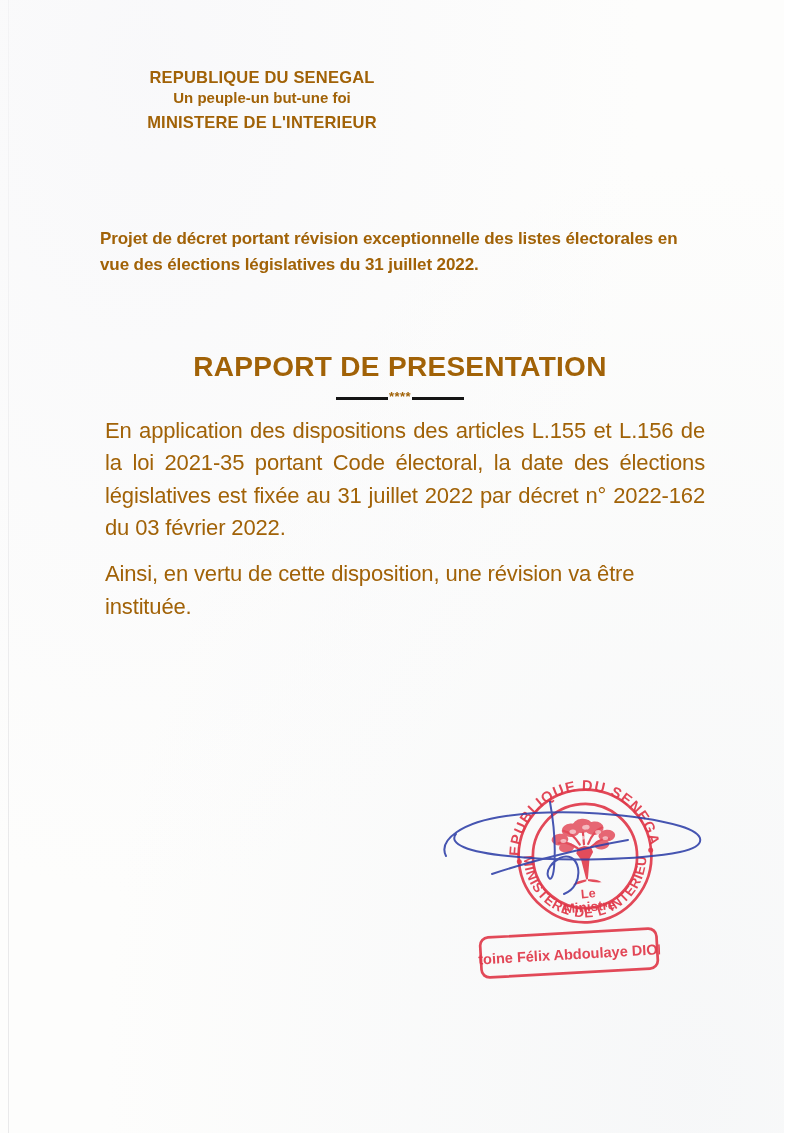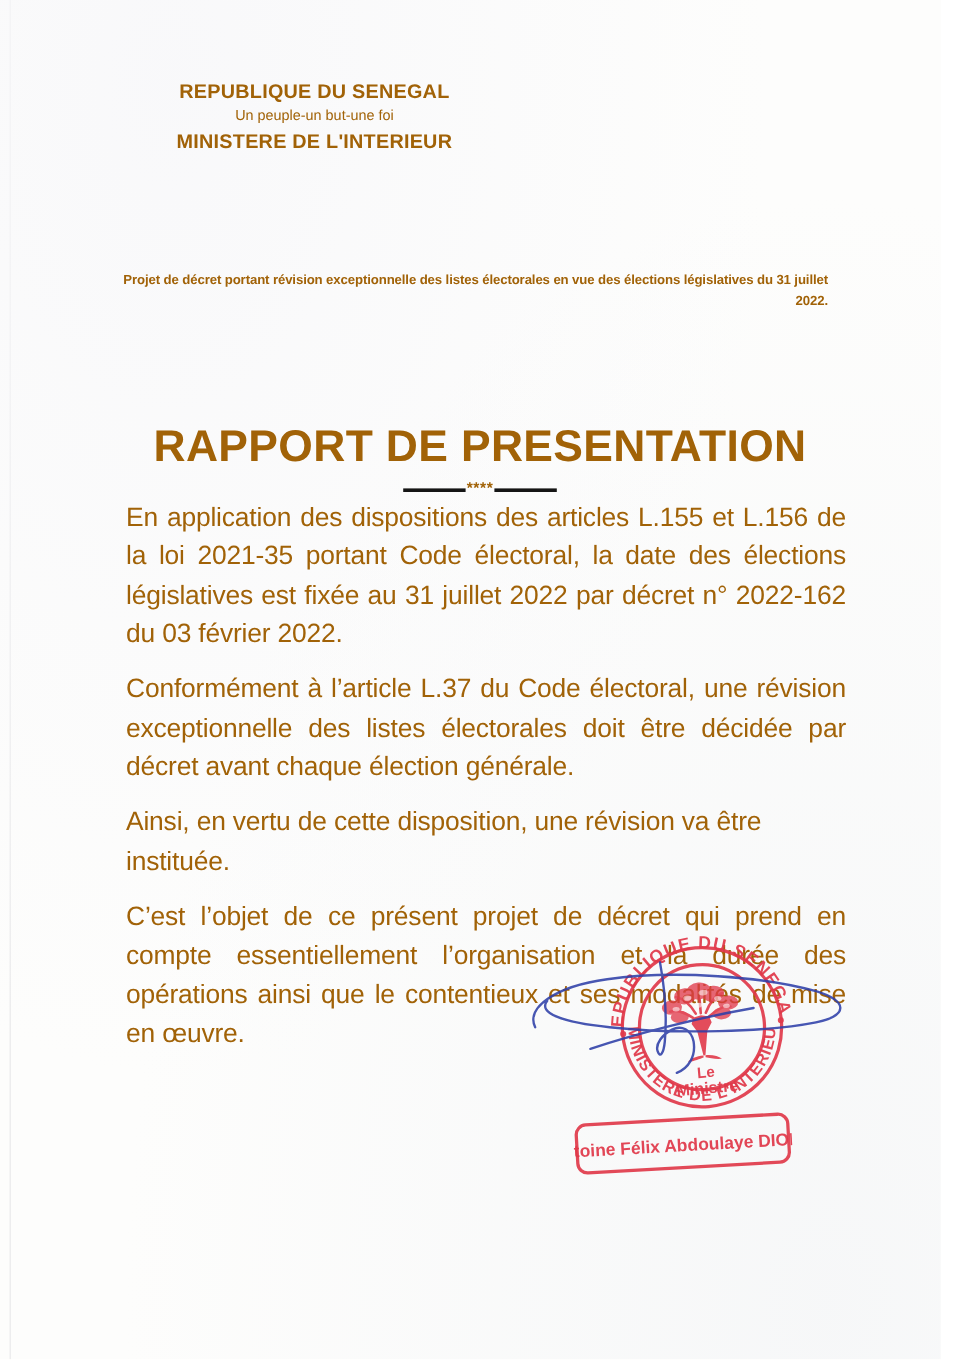--- a/index.html
+++ b/index.html
@@ -43,22 +43,22 @@
     text-align: center;
   }
   .lh-country {
     font-size: 16.5px;
     font-weight: 700;
     letter-spacing: 0.2px;
     line-height: 1.18;
     white-space: nowrap;
   }
   .lh-motto {
-    font-size: 12px;
-    font-weight: 400;
+    font-size: 15px;
+    font-weight: 700;
     line-height: 1.35;
     margin-top: 1px;
   }
   .lh-oOo {
     font-size: 10.5px;
     font-weight: 700;
     letter-spacing: -0.2px;
     line-height: 1.2;
     margin-top: 0px;
   }
@@ -70,37 +70,37 @@
     margin-top: 4px;
     white-space: nowrap;
   }
 
   
   .subject-title {
     position: absolute;
     left: 100px;
     top: 226px;
     width: 590px;
-    text-align: right;
-    font-size: 11px;
+    text-align: left;
+    font-size: 17px;
     font-weight: 700;
     line-height: 1.55;
     letter-spacing: -0.1px;
   }
 
   
   .doc-heading {
     position: absolute;
     left: 100px;
     top: 352px;
     width: 600px;
     text-align: center;
   }
   .doc-heading-text {
-    font-size: 37px;
+    font-size: 28px;
     font-weight: 700;
     letter-spacing: 0.3px;
     line-height: 1.1;
   }
   .heading-rule {
     display: flex;
     align-items: flex-start;
     justify-content: center;
     margin-top: 7px;
     height: 14px;
@@ -193,23 +193,21 @@
     <div class="doc-heading-text">RAPPORT DE PRESENTATION</div>
     <div class="heading-rule">
       <span class="bar"></span>
       <span class="stars">****</span>
       <span class="bar"></span>
     </div>
   </div>
 
   <div class="body-copy">
     <p>En application des dispositions des articles L.155 et L.156 de la loi 2021-35 portant Code électoral, la date des élections législatives est fixée au 31 juillet 2022 par décret n° 2022-162 du 03 février 2022.</p>
-    <p>Conformément à l’article L.37 du Code électoral, une révision exceptionnelle des listes électorales doit être décidée par décret avant chaque élection générale.</p>
     <p class="no-justify">Ainsi, en vertu de cette disposition, une révision va être instituée.</p>
-    <p>C’est l’objet de ce présent projet de décret qui prend en compte essentiellement l’organisation et la durée des opérations ainsi que le contentieux et ses modalités de mise en œuvre.</p>
   </div>
 
   <div class="stamp-round">
     <svg viewBox="0 0 200 200" xmlns="http://www.w3.org/2000/svg">
       <defs>
         <path id="arcTop" d="M 22,100 A 78,78 0 0 1 178,100"></path>
         <path id="arcBottom" d="M 27,100 A 73,73 0 0 0 173,100"></path>
       </defs>
       <g fill="none" stroke="#e0394a" stroke-width="3.2" opacity="0.92">
         <circle cx="100" cy="100" r="79"></circle>

